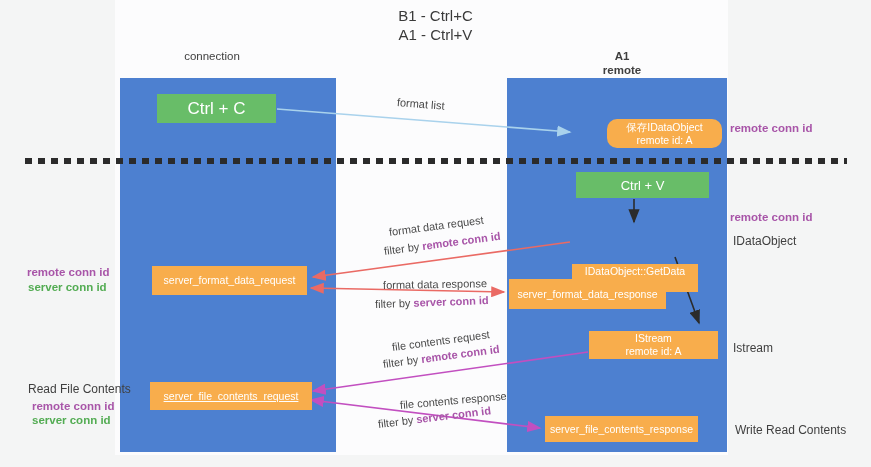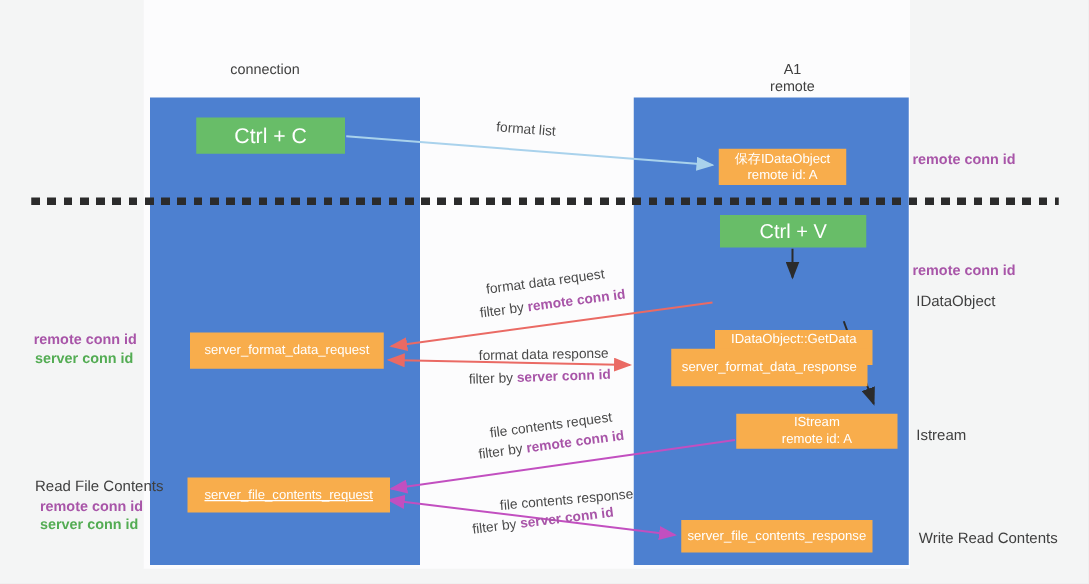--- a/index.html
+++ b/index.html
@@ -4,45 +4,45 @@
 <style>
   html,body{margin:0;padding:0;background:#e9eaea;}
   .canvas{position:relative;width:871px;height:467px;background:#f4f5f5;
           font-family:"Liberation Sans",sans-serif;overflow:hidden;}
   .paper{position:absolute;left:115px;top:0;width:613px;height:455px;background:#fcfcfd;z-index:0;}
   .title{position:absolute;left:0;top:6px;width:871px;text-align:center;
          font-size:15px;color:#3a3a3a;line-height:19px;z-index:5;}
   .col-header{position:absolute;width:140px;text-align:center;font-size:11.5px;
               color:#3f3f3f;line-height:14px;z-index:5;}
   .hdr-b1{left:142px;top:49px;}
-  .hdr-a1{left:564px;top:49px;}
+  .hdr-a1{left:552px;top:49px;font-weight:bold;}
   .lifeline{position:absolute;top:78px;height:374px;background:var(--lifeline-blue,#4d80d0);z-index:1;}
   .ll-b1{left:120px;width:216px;}
   .ll-a1{left:507px;width:220px;}
   .dashed{position:absolute;left:25px;top:158px;width:822px;height:6px;z-index:3;
           background:repeating-linear-gradient(90deg,#2b2b2b 0 7px,transparent 7px 13px);}
   .arrows{position:absolute;left:0;top:0;z-index:4;pointer-events:none;}
   .ln-blue{stroke:var(--arrow-blue,#a9d2ec);stroke-width:1.6;}
   .ln-black{stroke:#2b2b2b;stroke-width:1.6;}
   .ln-red{stroke:var(--arrow-red,#ea6a64);stroke-width:1.6;}
   .ln-mag{stroke:var(--arrow-magenta,#c24fc0);stroke-width:1.6;}
   .f-blue{fill:var(--arrow-blue,#a9d2ec);}
   .f-black{fill:#2b2b2b;}
   .f-red{fill:var(--arrow-red,#ea6a64);}
   .f-mag{fill:var(--arrow-magenta,#c24fc0);}
   .node{position:absolute;color:#fff;text-align:center;display:flex;flex-direction:column;
         justify-content:center;line-height:13px;font-size:10.5px;z-index:6;}
   .green{background:var(--node-green,#68bd68);}
   .orange{background:var(--node-orange,#f8ad4c);}
   .ctrlc{left:157px;top:94px;width:119px;height:29px;font-size:17px;}
-  .savedo{left:575px;top:119px;width:102px;height:29px;}
-  .ctrlv{left:576px;top:172px;width:117px;height:26px;font-size:16px;}
+  .savedo{left:607px;top:119px;width:115px;height:29px;border-radius:10px;}
+  .ctrlv{left:576px;top:172px;width:133px;height:26px;font-size:13px;}
   .getdata{left:572px;top:228px;width:126px;height:28px;margin-top:36px;}
   .sfdreq{left:152px;top:266px;width:155px;height:29px;}
-  .sfdres{left:509px;top:279px;width:157px;height:30px;margin-left:28px;}
+  .sfdres{left:509px;top:279px;width:157px;height:30px;}
   .istreambox{left:589px;top:331px;width:129px;height:28px;}
   .sfcreq{left:150px;top:382px;width:162px;height:28px;text-decoration:underline;}
   .sfcres{left:545px;top:416px;width:153px;height:26px;}
   .alabel{position:absolute;font-size:11px;color:#4a4a4a;white-space:nowrap;
           transform-origin:left center;z-index:5;}
   .purple-b{color:var(--label-purple,#a855a8);font-weight:bold;}
   .green-b{color:var(--label-green,#53ac53);font-weight:bold;}
   .dark{color:#4a4a4a;}
   .sep{margin-right:3px;}
   .fl  {left:397px;top:96px;transform:rotate(4.5deg);}
@@ -66,20 +66,24 @@
   .l3{left:28px;top:382px;}
   .l4{left:32px;top:400px;}
   .l5{left:32px;top:414px;}
 </style>
 </head>
 <body>
 
 <div class="canvas">
   <div class="paper"></div>
 
+  <div class="title">
+    <div>B1 - Ctrl+C</div>
+    <div>A1 - Ctrl+V</div>
+  </div>
 
   <div class="col-header hdr-b1">
     <div>connection</div>
   </div>
   <div class="col-header hdr-a1">
     <div>A1</div>
     <div>remote</div>
   </div>
 
   <div class="lifeline ll-b1"></div>

